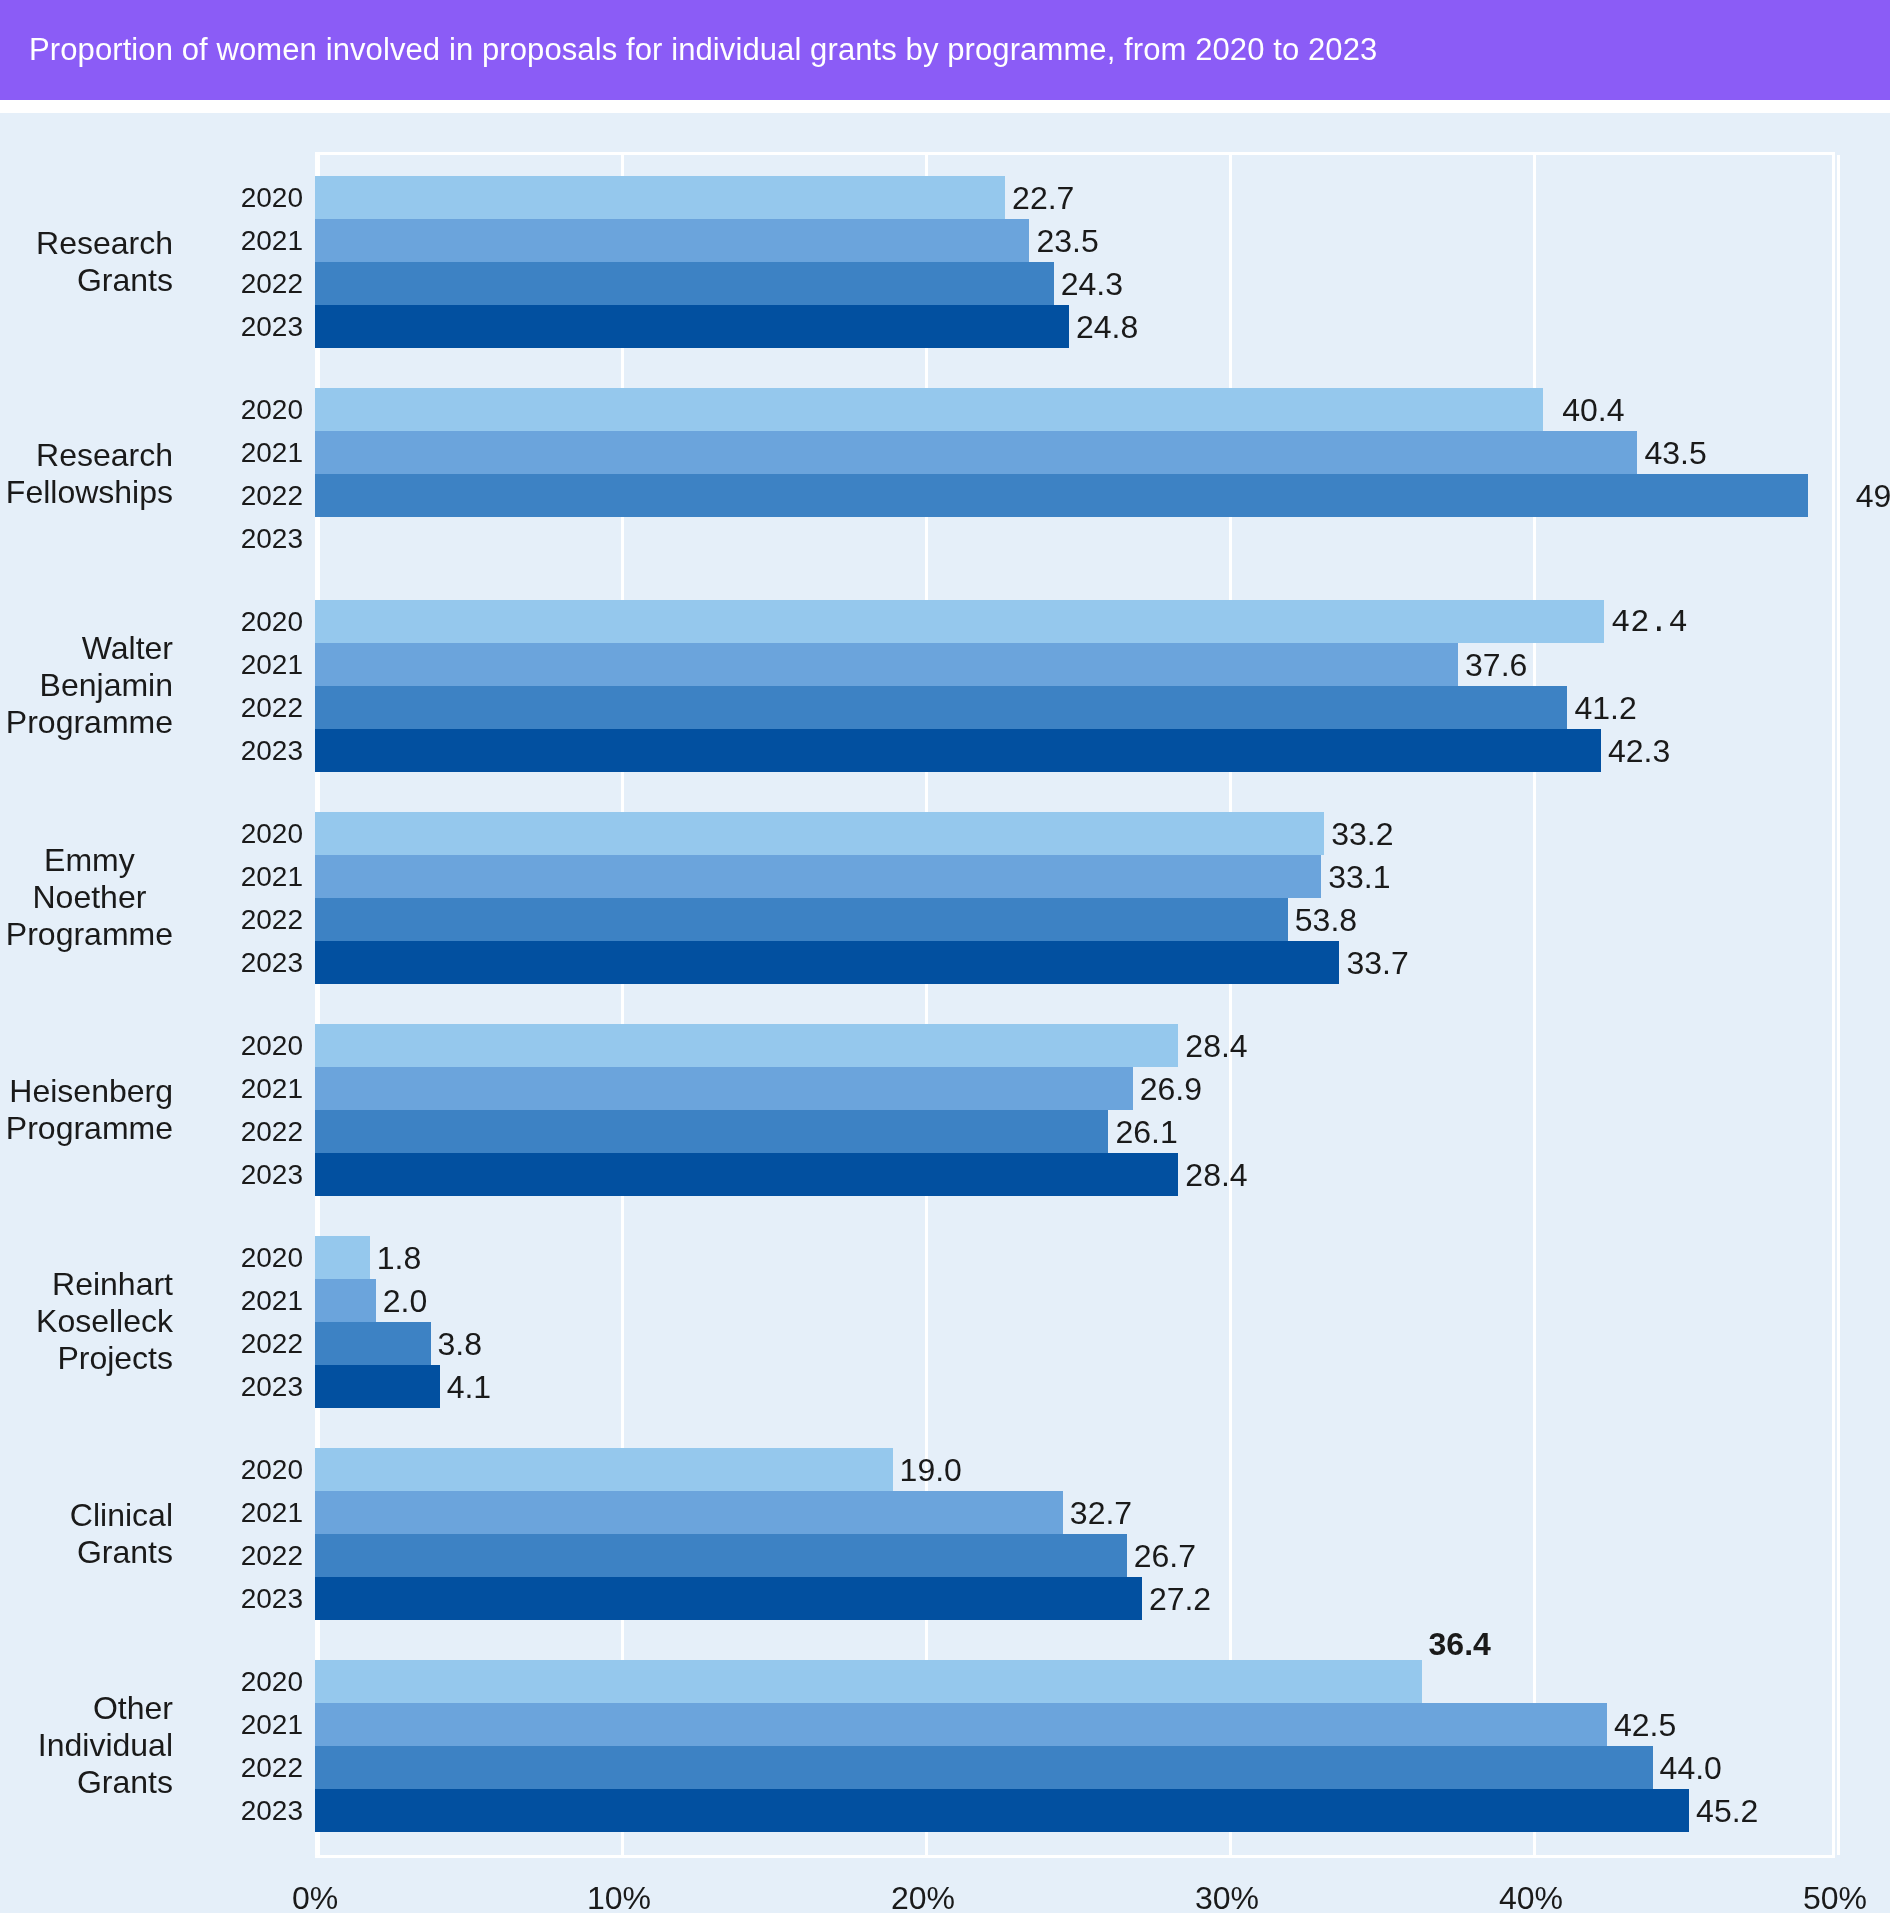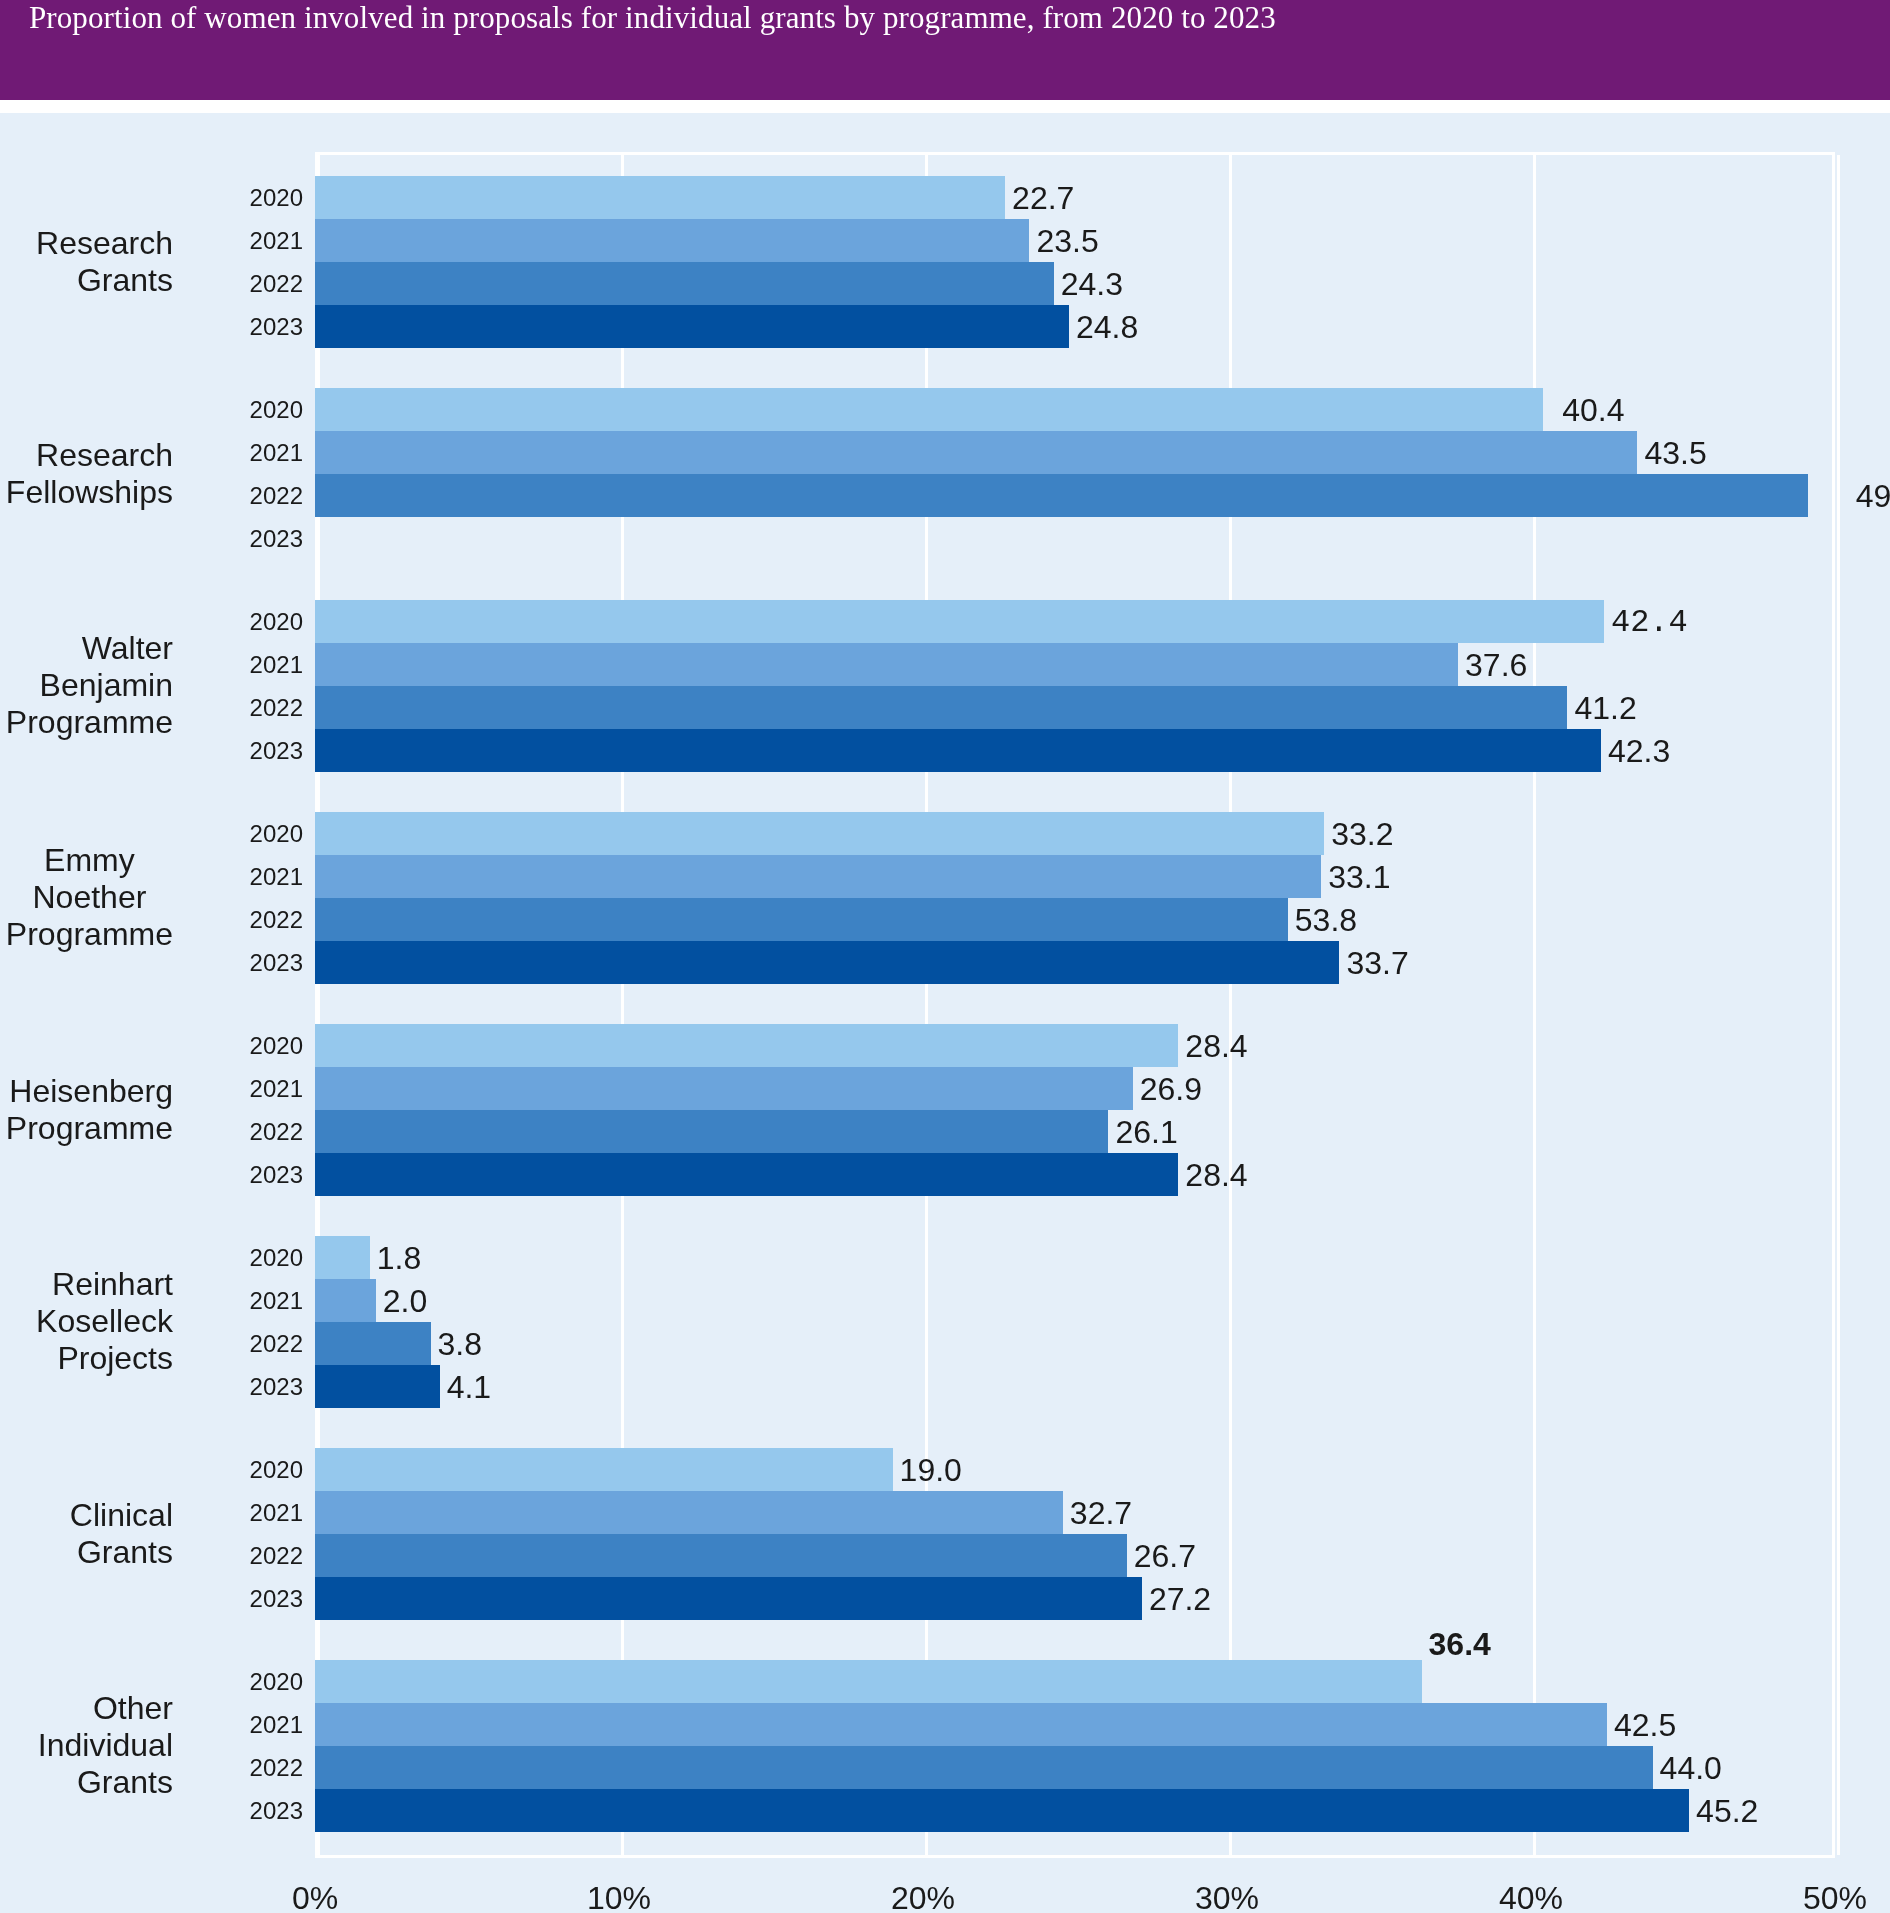--- a/index.html
+++ b/index.html
@@ -18,23 +18,23 @@
     background: #ffffff;
     overflow: hidden;
   }
 
   
   #header-bar {
     position: absolute;
     left: 0; top: 0;
     width: 1890px;
     height: 100px;
-    background: #701a75;
+    background: #8b5cf6;
     display: flex;
-    font-family: Liberation Serif, serif;
+    align-items: center;
   }
   #header-title {
     color: #ffffff;
     font-size: 31px;
     font-weight: 400;
     letter-spacing: 0.1px;
     padding-left: 29px;
     white-space: nowrap;
   }
 
@@ -78,21 +78,21 @@
     white-space: nowrap;
     padding-left: 7px;
   }
 
   
   .year-label {
     position: absolute;
     right: 1587px;      
     width: 120px;
     text-align: right;
-    font-size: 24px;
+    font-size: 28px;
     color: #1a1a1a;
     line-height: 1;
     transform: translateY(-50%);
     white-space: nowrap;
   }
   .group-label {
     position: absolute;
     right: 1717px;      
     text-align: right;
     font-size: 32px;

